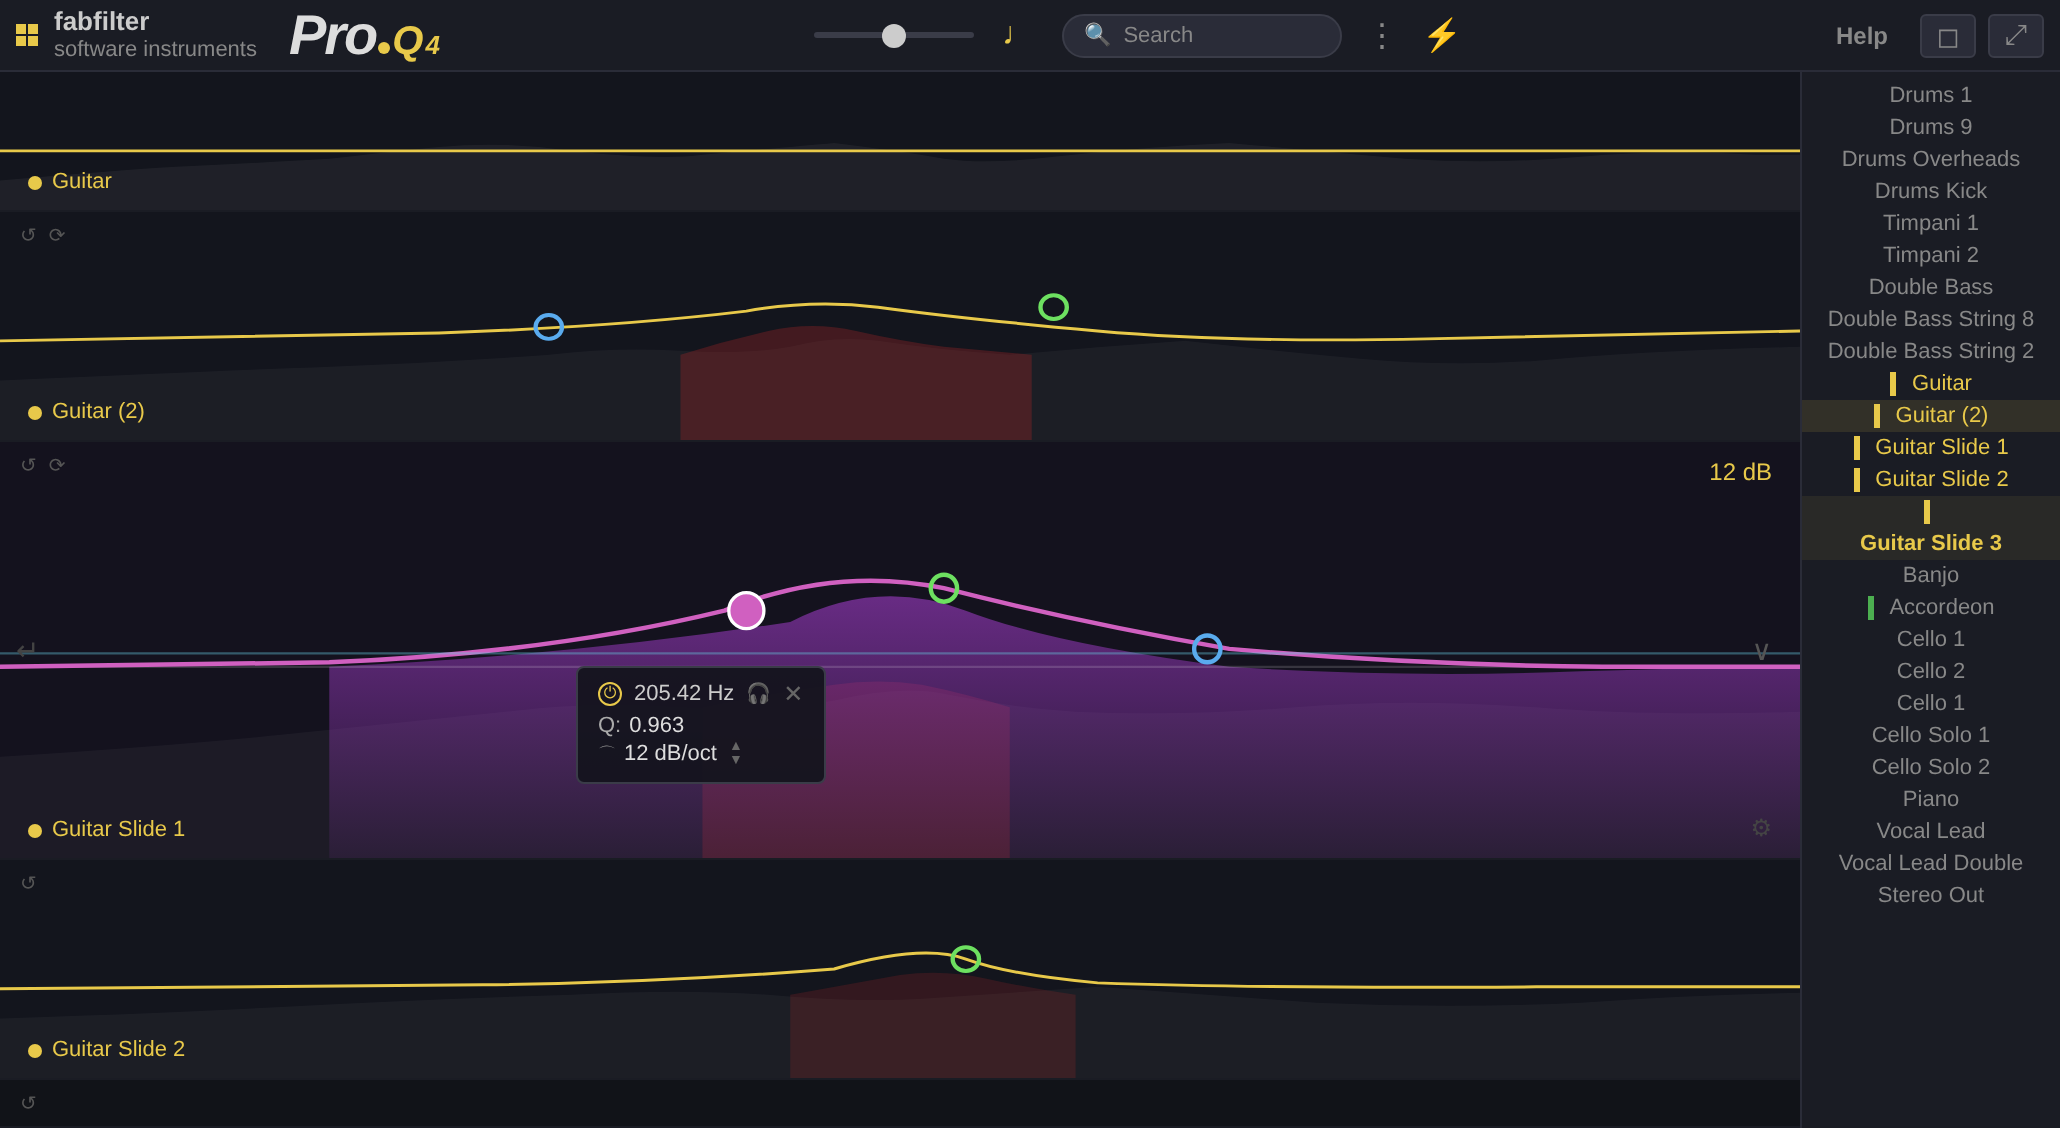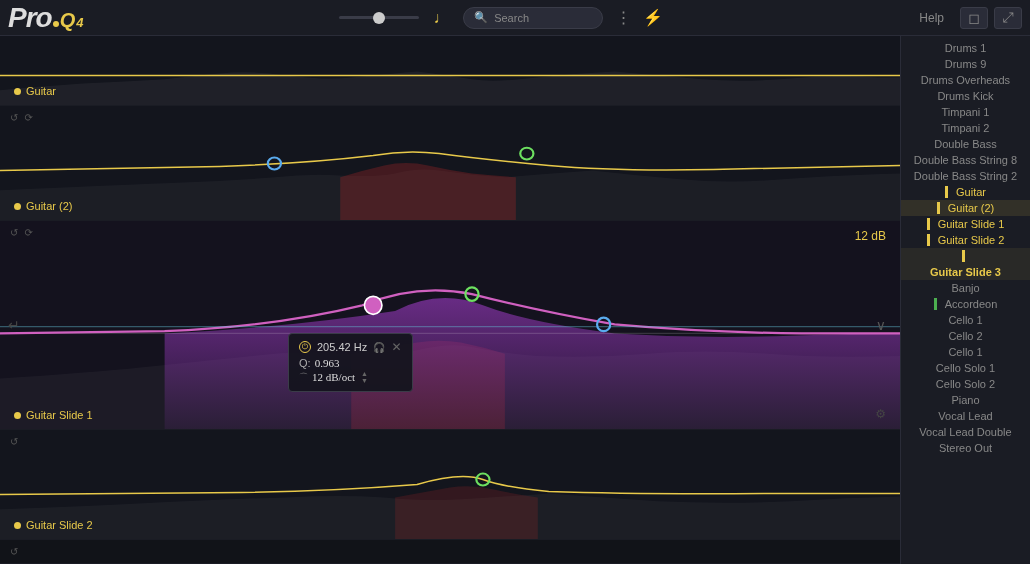--- a/index.html
+++ b/index.html
@@ -141,20 +141,21 @@
     }
     .topbar-lightning {
       color: #e8c94a;
       font-size: 16px;
     }
     .topbar-help {
       color: #888;
       font-size: 12px;
       margin-left: 0;
       cursor: pointer;
+      font-weight: bold;
     }
     .topbar-wnd-btns {
       display: flex;
       gap: 6px;
       margin-left: 8px;
     }
     .wnd-btn {
       width: 28px; height: 22px;
       background: #2a2c38;
       border: 1px solid #3a3c48;
@@ -279,21 +280,21 @@
       font-size: 12px;
     }
     .tooltip-row {
       display: flex;
       align-items: center;
       gap: 4px;
       color: #aaa;
       font-size: 11px;
       margin: 1px 0;
     }
-    .tooltip-row .val { color: #ddd; font-family: Liberation Serif, serif; }
+    .tooltip-row .val { color: #ddd; }
     .tooltip-arrows {
       display: flex;
       flex-direction: column;
       margin-left: 2px;
     }
     .tooltip-arrows span { font-size: 7px; color: #666; line-height: 1; }
 
     
     .sidebar {
       width: 130px;
@@ -328,20 +329,32 @@
     
     .guitar-slide3-row {
       background: rgba(255,255,255,0.05);
     }
 
   </style>
 </head>
 <body>
 
 <div class="topbar">
+  <div class="logo-area">
+    <div class="logo-grid">
+      <span></span>
+        <span></span>
+        <span></span>
+        <span></span>
+    </div>
+    <div class="logo-text">
+      <strong>fabfilter</strong>
+      <span>software instruments</span>
+    </div>
+  </div>
   <div class="proq-logo">
     <span class="proq-pro">Pro</span>
     <span class="proq-dot"></span>
     <span class="proq-q">Q</span>
     <span class="proq-4">4</span>
   </div>
 
   <div class="topbar-spacer"></div>
 
   <div class="preset-slider">

